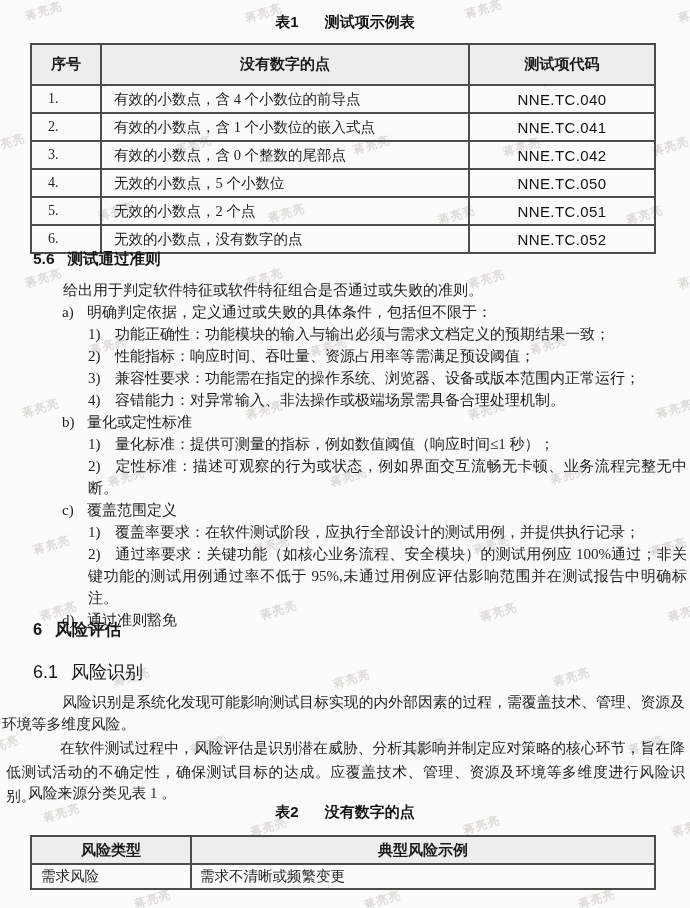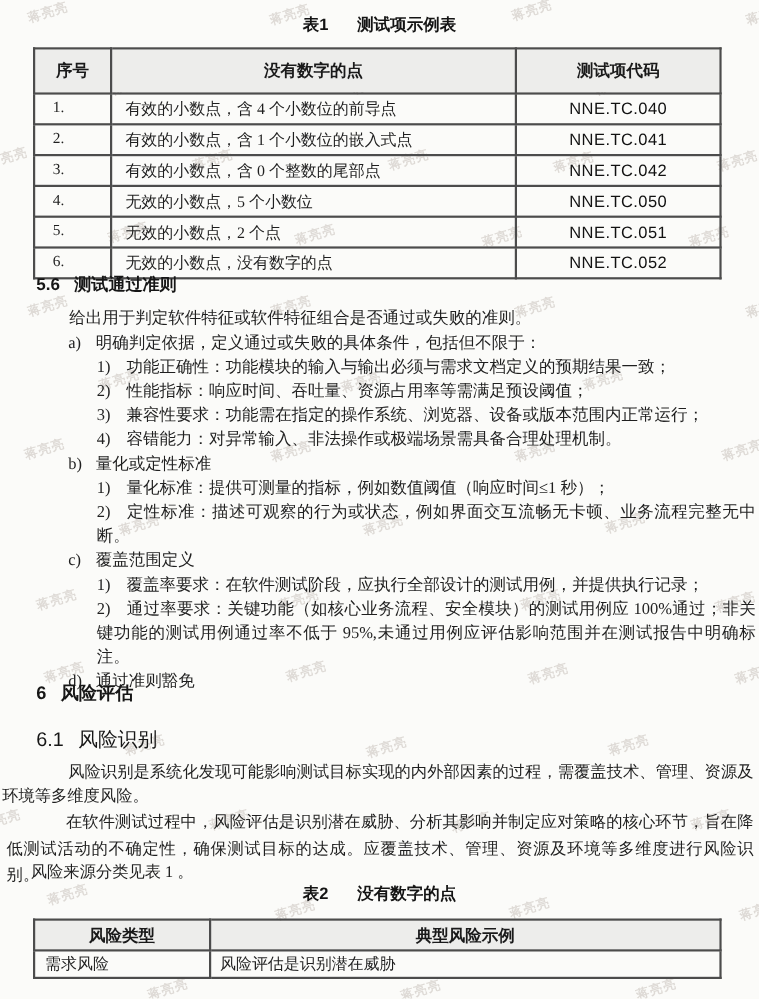--- a/index.html
+++ b/index.html
@@ -260,19 +260,19 @@
           <col class="c-type">
           <col class="c-ex">
         </colgroup>
       <tbody>
           <tr>
         <th>风险类型</th>
         <th>典型风险示例</th>
       </tr>
       <tr>
         <td class="cell-type">需求风险</td>
-        <td class="cell-ex">风险评估是识别潜在威胁</td>
+        <td class="cell-ex">需求不清晰或频繁变更</td>
       </tr>
     </tbody>
       </table>
 
   </div>
 </div>
 
 </body></html>

